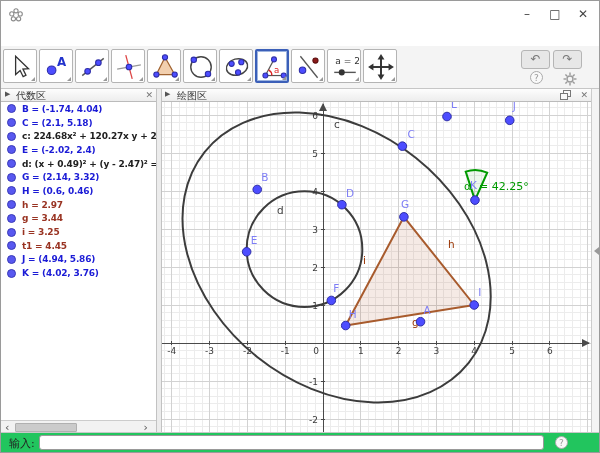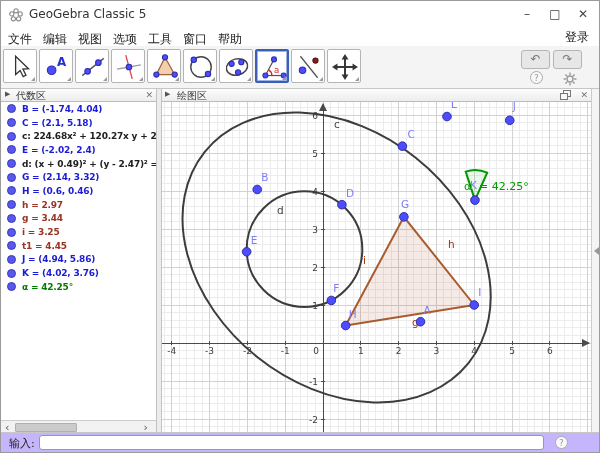--- a/index.html
+++ b/index.html
@@ -60,21 +60,21 @@
   .gfx{position:absolute;left:161px;top:0;width:429px;height:345px;background:#fff;}
   .gfx .phead .tri{left:3px;}
   .popout{position:absolute;right:20px;top:1px;}
   #plot{position:absolute;left:0;top:13px;}
   .edge{position:absolute;left:590px;top:0;width:10px;height:345px;background:#f4f4f4;
         border-left:1px solid #ccc;}
   .edge .coll{position:absolute;left:2px;top:158px;width:0;height:0;
         border-top:4px solid transparent;border-bottom:4px solid transparent;
         border-right:5px solid #999;}
   
-  .inputbar{position:absolute;left:0;right:0;bottom:0;height:20px;background:#c4b5fd;
+  .inputbar{position:absolute;left:0;right:0;bottom:0;height:20px;background:#22c55e;
         border-top:1px solid #c8c8c8;padding-left:8px;}
   .inlabel{position:absolute;left:8px;top:3px;font-size:11px;color:#222;}
   .infield{position:absolute;left:38px;top:2px;width:505px;height:15px;border:1px solid #999;
         border-radius:3px;font-size:11px;padding:0 4px;font-family:inherit;}
   .inputbar .minihelp{right:31px;top:3px;}
 </style>
 </head>
 <body>
 
 <div class="win">
@@ -84,29 +84,25 @@
       <svg width="14" height="14" viewBox="0 0 14 14">
           <g fill="none" stroke="#8a8a8a" stroke-width="1.1">
         <circle cx="7" cy="2.8" r="2.1"></circle>
             <circle cx="11.2" cy="5.9" r="2.1"></circle>
         <circle cx="9.6" cy="10.8" r="2.1"></circle>
             <circle cx="4.4" cy="10.8" r="2.1"></circle>
         <circle cx="2.8" cy="5.9" r="2.1"></circle>
           </g>
         </svg>
     </span>
-    <span class="title">GeoGebra Classic 5</span>
     <span class="wc min">–</span>
     <span class="wc max">□</span>
     <span class="wc close">✕</span>
   </div>
 
-  <div class="menubar" id="menubar">
-    <span class="mitem">文件</span><span class="mitem">编辑</span><span class="mitem">视图</span><span class="mitem">选项</span><span class="mitem">工具</span><span class="mitem">窗口</span><span class="mitem">帮助</span><span class="login">登录</span>
-  </div>
 
   <div class="toolbar" id="toolbar">
     <div class="tbtn"><svg width="28" height="28" viewBox="0 0 26 26">
           <path d="M8 3 L8 20 L12.2 16.2 L15 22 L17.6 20.7 L14.8 15 L20 14.6 Z" fill="#fdfdfd" stroke="#333" stroke-width="1.2"></path>
         </svg></div><div class="tbtn"><svg width="28" height="28" viewBox="0 0 26 26">
           <circle cx="8" cy="16" r="4" fill="#4d4dff" stroke="#2e2ea8"></circle>
           <text x="13" y="12" fill="#2233cc" font-size="11" font-weight="bold">A</text>
         </svg></div><div class="tbtn"><svg width="28" height="28" viewBox="0 0 26 26">
           <line x1="3" y1="21" x2="23" y2="5" stroke="#555" stroke-width="1.3"></line>
           <circle cx="8" cy="17" r="2.6" fill="#4d4dff" stroke="#2e2ea8"></circle>
@@ -134,20 +130,24 @@
           <line x1="5" y1="20" x2="22" y2="20" stroke="#555" stroke-width="1.1"></line>
           <path d="M11 20 A 6 6 0 0 0 8 14.8" fill="none" stroke="#d22" stroke-width="1.3"></path>
           <text x="13" y="18" fill="#d22" font-size="8">a</text>
           <circle cx="5" cy="20" r="2.3" fill="#4d4dff" stroke="#2e2ea8"></circle>
           <circle cx="13" cy="5" r="2.3" fill="#4d4dff" stroke="#2e2ea8"></circle>
           <circle cx="22" cy="20" r="2.3" fill="#4d4dff" stroke="#2e2ea8"></circle>
         </svg></div><div class="tbtn"><svg width="28" height="28" viewBox="0 0 26 26">
           <line x1="5" y1="3" x2="21" y2="23" stroke="#555" stroke-width="1.2"></line>
           <circle cx="7" cy="16" r="3" fill="#4d4dff" stroke="#2e2ea8"></circle>
           <circle cx="19" cy="7" r="2.4" fill="#8b1a1a" stroke="#5d0f0f"></circle>
+        </svg></div><div class="tbtn"><svg width="28" height="28" viewBox="0 0 26 26">
+          <text class="icl" x="4" y="10" font-size="8.5" fill="#333">a = 2</text>
+          <line x1="3" y1="18" x2="23" y2="18" stroke="#555" stroke-width="1.3"></line>
+          <circle cx="10" cy="18" r="2.8" fill="#333"></circle>
         </svg></div><div class="tbtn"><svg width="28" height="28" viewBox="0 0 26 26">
           <g stroke="#333" stroke-width="1.8">
             <line x1="13" y1="5" x2="13" y2="21"></line>
             <line x1="5" y1="13" x2="21" y2="13"></line>
           </g>
           <g fill="#333">
             <polygon points="13,1 9.8,6 16.2,6"></polygon>
             <polygon points="13,25 9.8,20 16.2,20"></polygon>
             <polygon points="1,13 6,9.8 6,16.2"></polygon>
             <polygon points="25,13 20,9.8 20,16.2"></polygon>
@@ -225,24 +225,20 @@
             <span class="marble"></span>
             <span style="color: rgb(153, 51, 34);">t1 = 4.45</span>
           </div>
           <div class="arow">
             <span class="marble"></span>
             <span style="color: rgb(27, 27, 214);">J = (4.94, 5.86)</span>
           </div>
           <div class="arow">
             <span class="marble"></span>
             <span style="color: rgb(27, 27, 214);">K = (4.02, 3.76)</span>
-          </div>
-          <div class="arow">
-            <span class="marble"></span>
-            <span style="color: rgb(0, 122, 0);">α = 42.25°</span>
           </div>
         </div>
       <div class="hscroll">
         <span class="sarrow l">‹</span>
         <span class="sthumb"></span>
         <span class="sarrow r">›</span>
       </div>
     </div>
 
     <div class="vdivider"></div>

